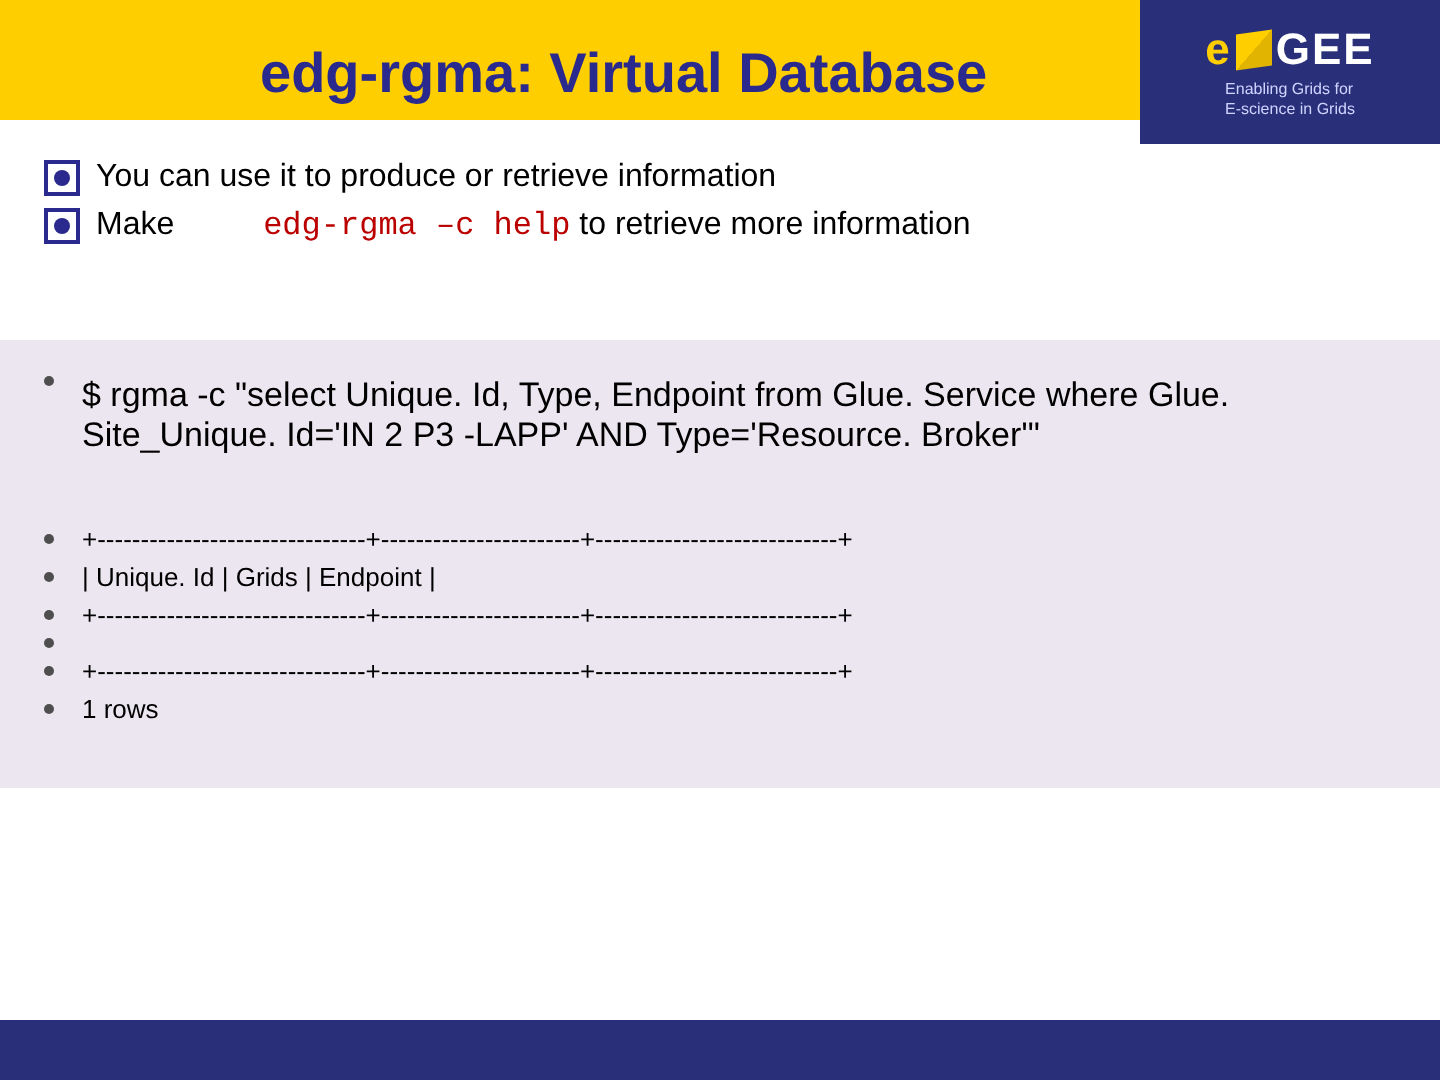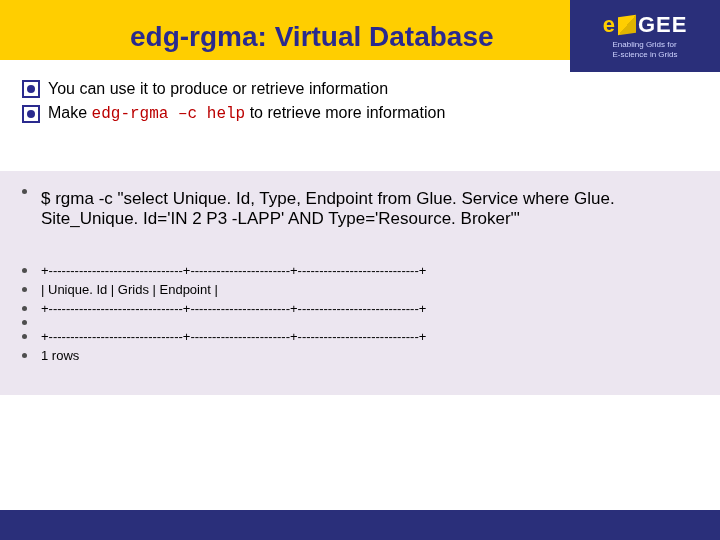--- a/index.html
+++ b/index.html
@@ -89,20 +89,21 @@
     background: #2a2a8e;
     border-radius: 50%;
   }
   .bullet-text {
     font-size: 16px;
     color: #000;
   }
   .code-red {
     font-family: "Courier New", monospace;
     color: #bb0000;
+    margin-left: 40px;
   }
   .grey-block {
     background: #ece6f0;
     margin-top: 38px;
     padding: 18px 22px 28px 22px;
   }
   .gb-row {
     display: flex;
     align-items: flex-start;
     gap: 14px;

